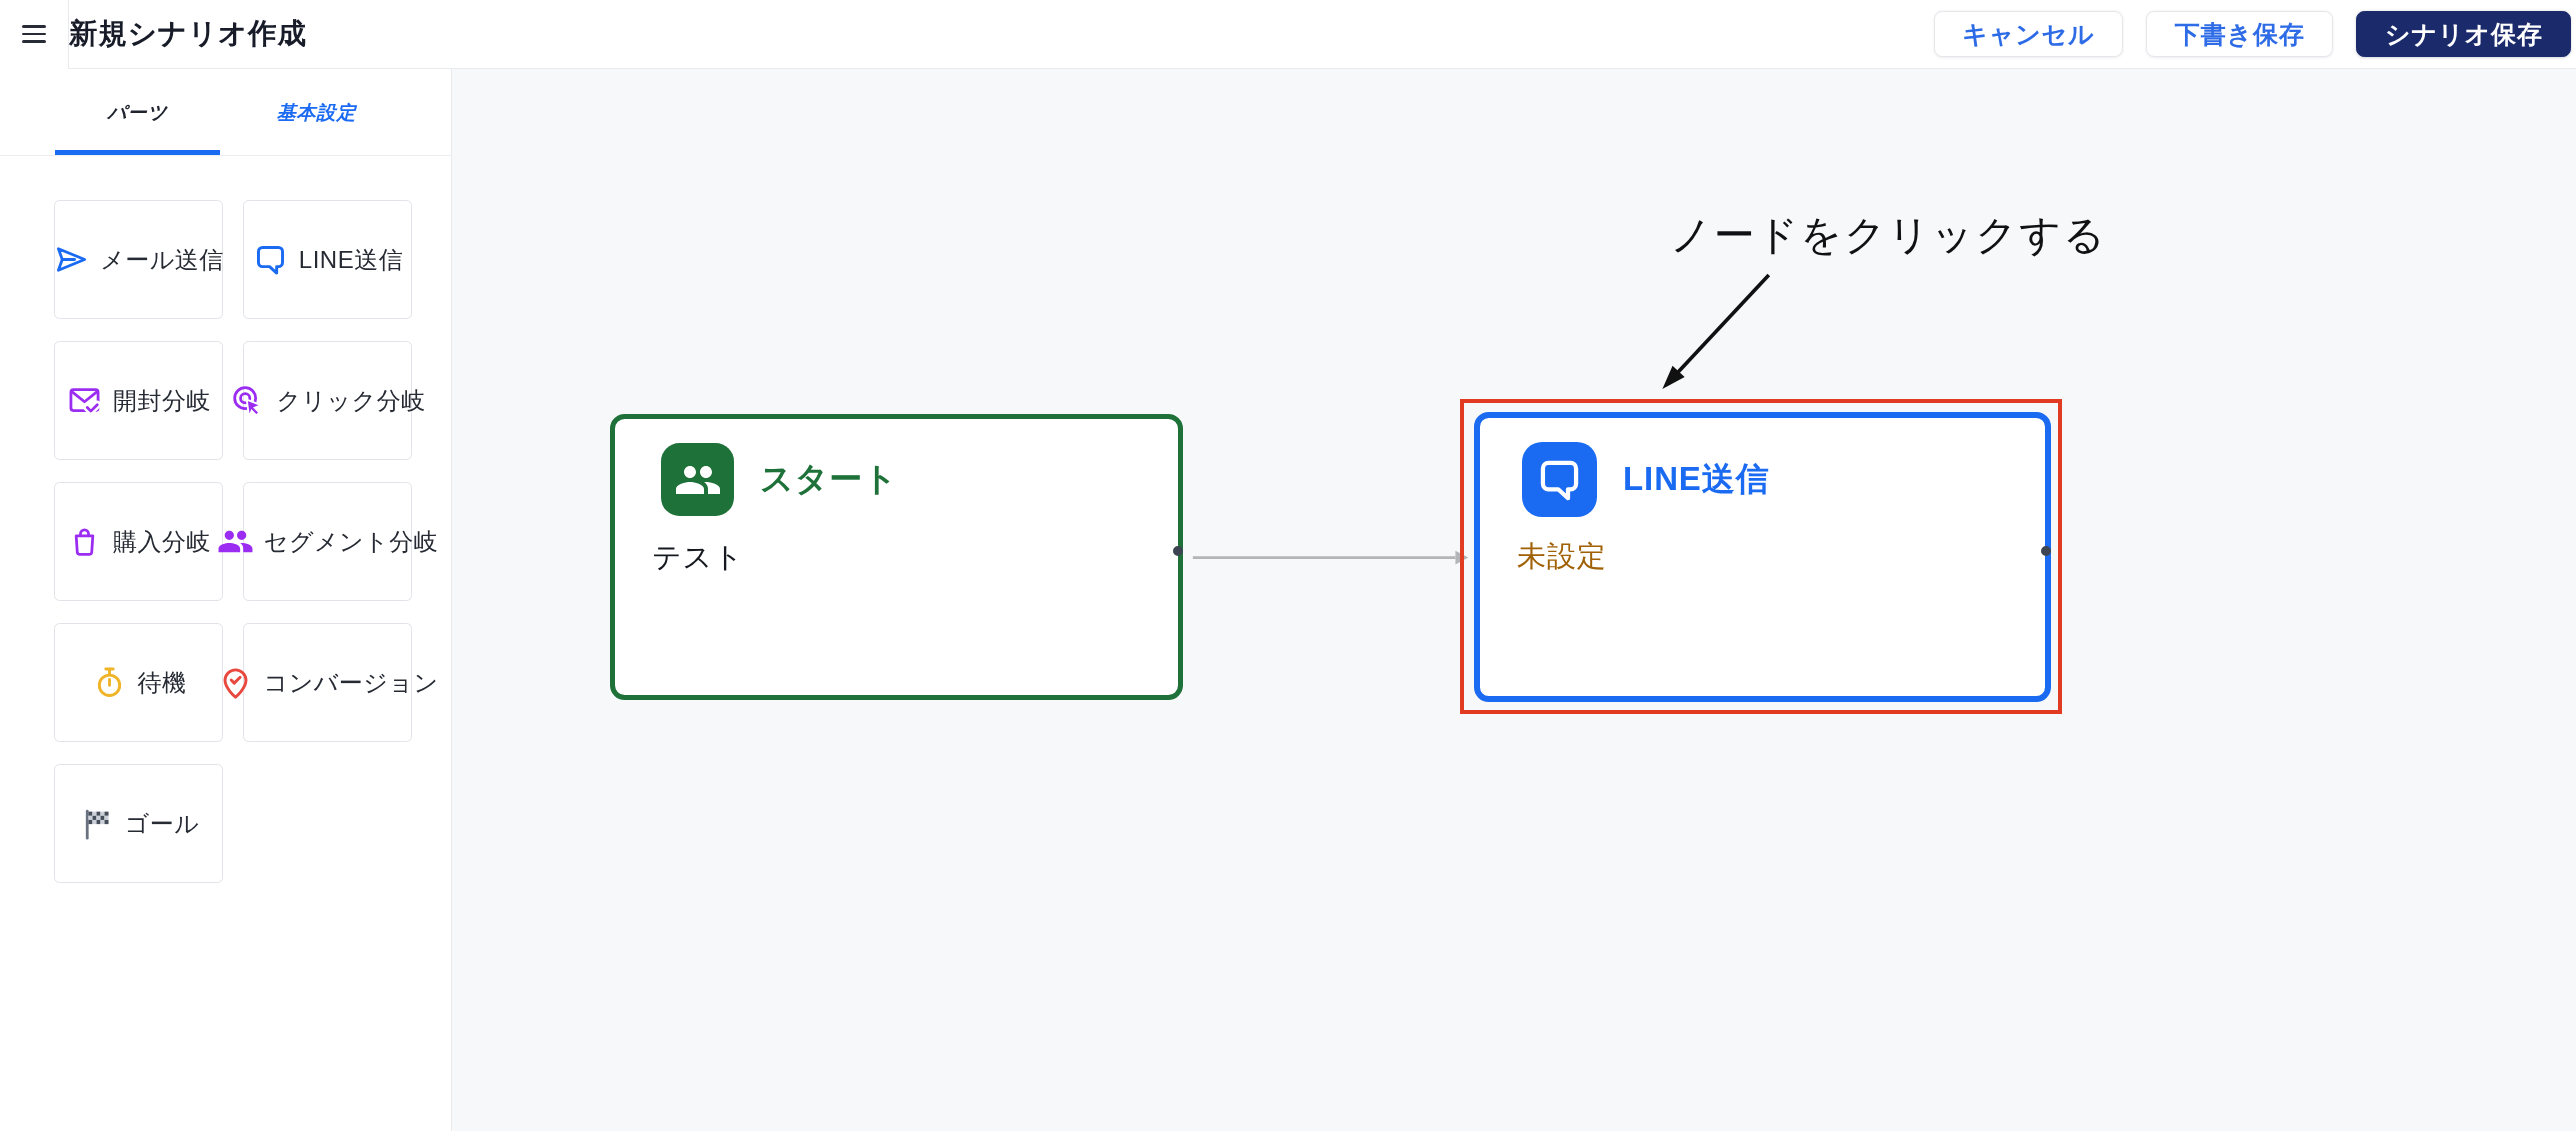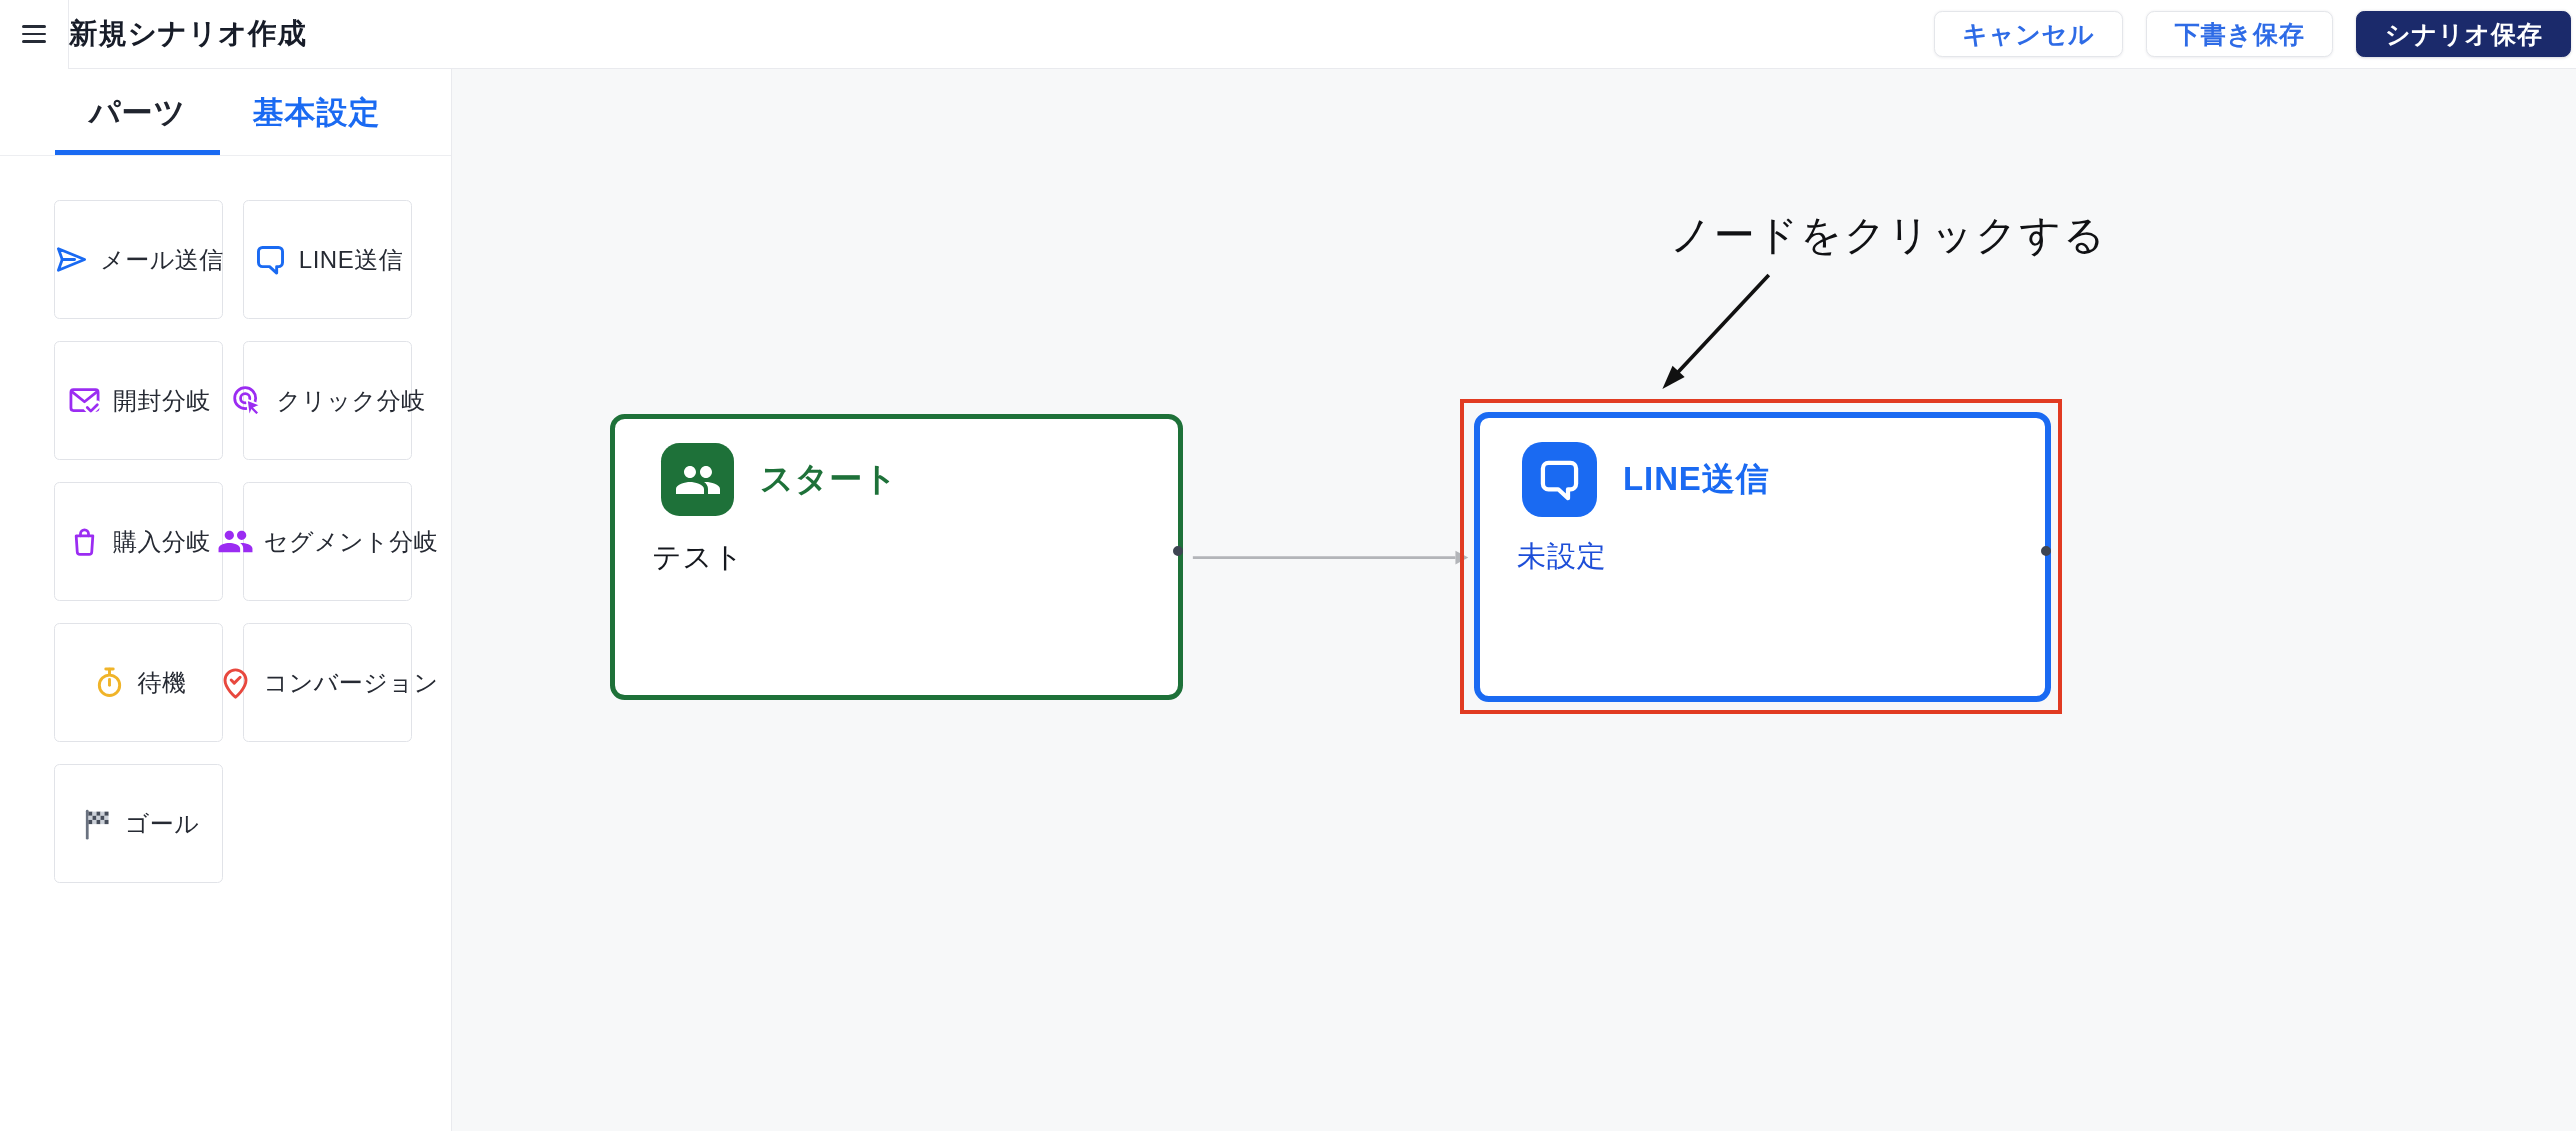--- a/index.html
+++ b/index.html
@@ -17,21 +17,21 @@
   .btn { height:46px; border-radius:8.3px; font-size:25px; font-weight:bold; padding:0 27.6px;
          display:flex; align-items:center; justify-content:center; cursor:pointer; letter-spacing:0.9px;font-family:Liberation Mono, monospace; }
   .btn.ghost { background:#fff; color:#2e6be6; border:0.9px solid #e4e6ea; box-shadow:0 0.9px 2.8px rgba(20,30,60,.08); }
   .btn.primary { background:#1b2a6b; color:#fff; border:0.9px solid #1b2a6b; box-shadow:0 0.9px 2.8px rgba(20,30,60,.18); }
 
   
   .sidebar { position:absolute; left:0; top:69px; width:452px; height:1063px; background:#fff;
              border-right:0.9px solid #e9eaee; z-index:20; }
   .tabs { position:relative; height:87px; border-bottom:0.9px solid #edeef1; }
   .tab { position:absolute; top:0; height:87px; display:flex; align-items:center; justify-content:center;
-         font-size:31px; font-weight:bold; cursor:pointer; letter-spacing:0.9px; }
+         font-size:19px; font-weight:bold; cursor:pointer; letter-spacing:0.9px;font-style:italic; }
   .tab-parts { left:55px; width:165px; color:#20242e; }
   .tab-basic { left:220px; width:193px; color:#1a6af2; }
   .tab-underline { position:absolute; left:55px; bottom:0; width:165px; height:5.5px; background:#1a6af2; }
   .parts-grid { margin:44px 0 0 54px; display:grid; grid-template-columns:169px 169px;
                 grid-auto-rows:119px; column-gap:20px; row-gap:22px; }
   .part-card { background:#fff; border:0.9px solid #e1e3e8; border-radius:5.5px; display:flex; flex-direction:row;
                align-items:center; justify-content:center; gap:10px; cursor:pointer; }
   .p-icon { width:37px; height:37px; display:flex; align-items:center; justify-content:center; }
   .p-icon svg { width:37px; height:37px; }
   .p-label { font-size:24px; color:#262a33; letter-spacing:0.5px; white-space:nowrap; }
@@ -50,21 +50,21 @@
   .sel-frame { position:absolute; left:1460px; top:399px; width:602px; height:315px;
                border:4.6px solid #e13b22; background:transparent; }
   .node-head { position:absolute; left:35px; top:24px; display:flex; align-items:center; gap:26px;padding-left:11px; }
   .badge { border-radius:18.4px; display:flex; align-items:center; justify-content:center; }
   .badge-green { width:73px; height:73px; background:#1e7139; }
   .badge-blue  { width:75px; height:75px; background:#1a6af2; border-radius:20px; }
   .badge svg { display:block; }
   .node-title { font-size:33px; font-weight:bold; letter-spacing:0.9px; }
   .t-green { color:#1e7139; } .t-blue { color:#1a6af2; }
   .node-sub { position:absolute; left:37px; top:119px; font-size:29px; letter-spacing:0.9px; }
-  .sub-dark { color:#15181e; } .sub-gray { color:#1d4ed8; }
+  .sub-dark { color:#15181e; } .sub-gray { color:#a16207; }
 
   .port { position:absolute; width:10px; height:10px; background:#fff; border:5.5px solid #3e4552;
           border-radius:50%; z-index:12; }
 
   .annotation { position:absolute; left:1670px; top:208px; font-size:41px; color:#101114; letter-spacing:1.8px; }
   .overlay-svg { position:absolute; overflow:visible; }
 </style>
 </head>
 <body>
 

